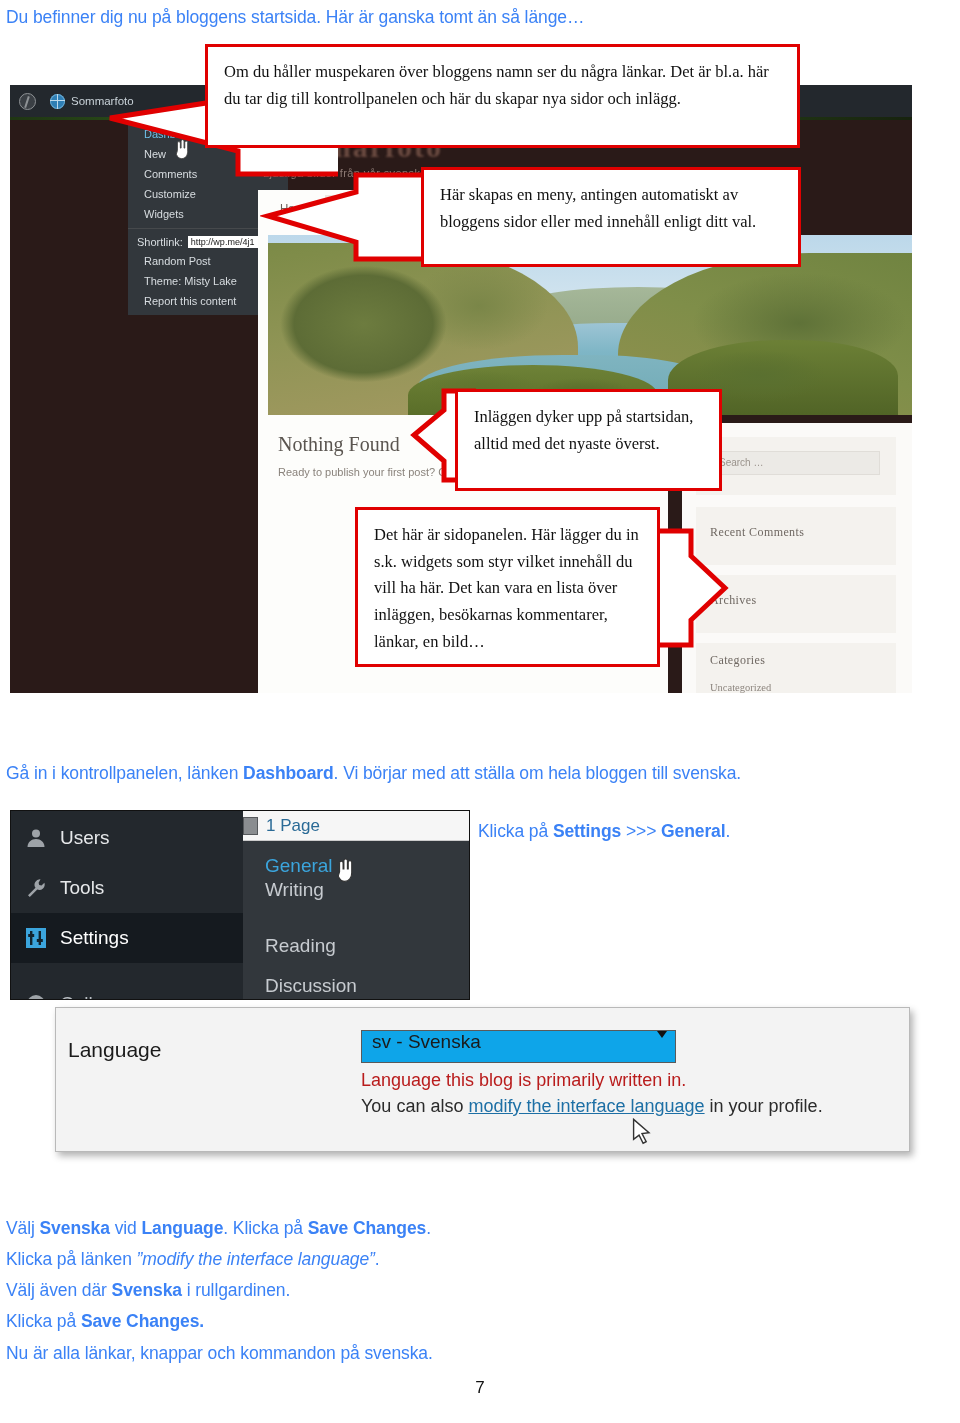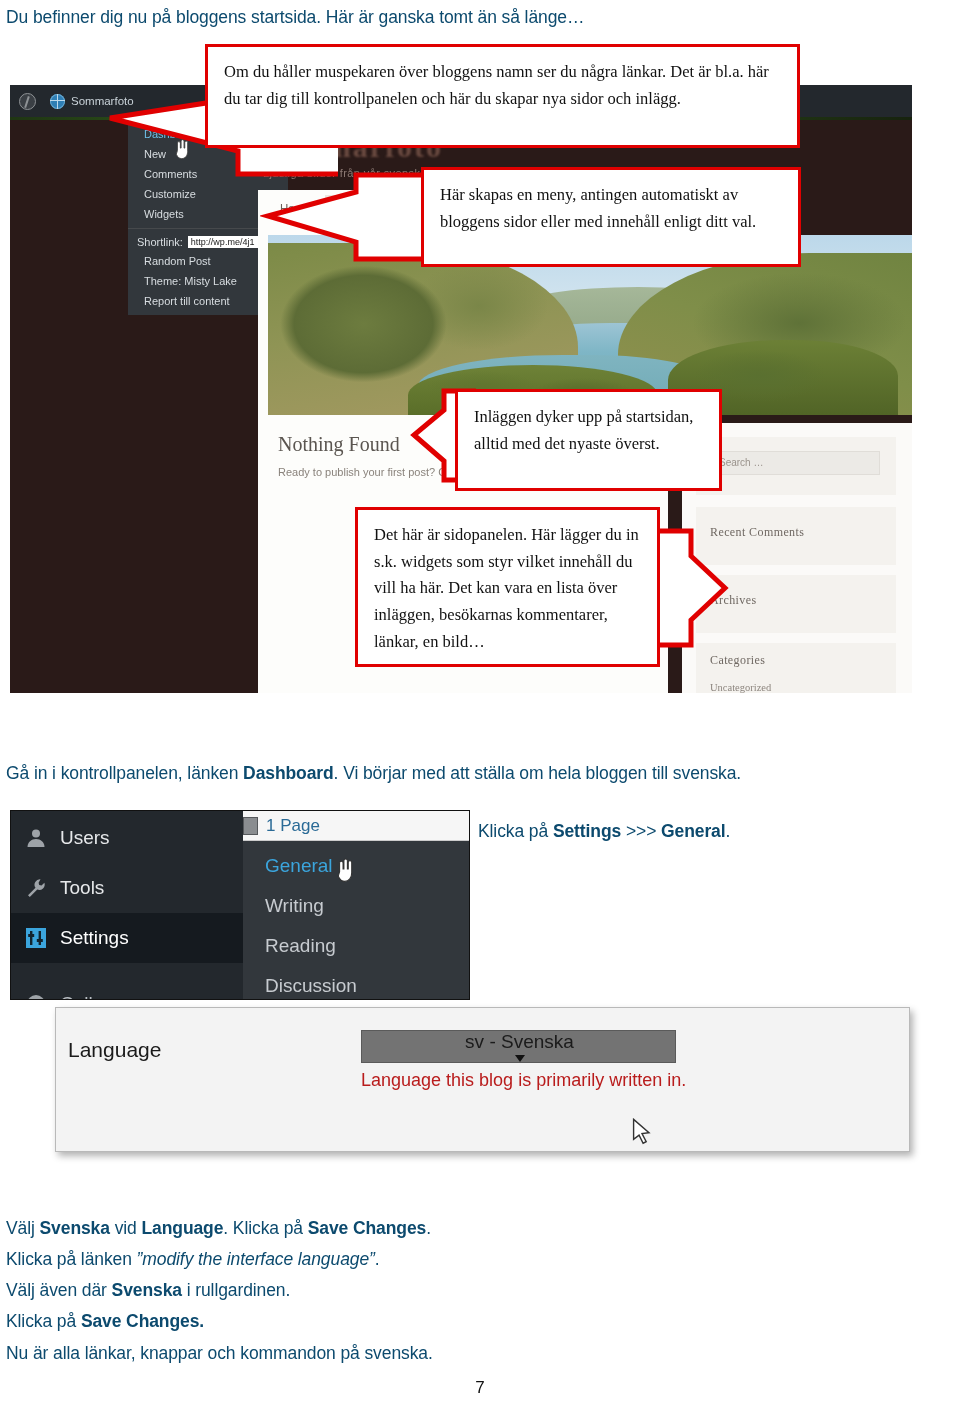--- a/index.html
+++ b/index.html
@@ -11,21 +11,21 @@
     color: #000;
     position: relative;
     overflow: hidden;
   }
   .page { position:relative; width:960px; height:1423px; }
 
   
   .doc-text {
     font-size: 17.5px;
     line-height: 1.55;
-    color: #0c4a6e;
+    color: #3b82f6;
     letter-spacing: -0.1px;
   }
   .doc-text b { font-weight: 700; }
   .doc-text i { font-style: italic; }
 
   
   #intro-line {
     position:absolute; left:6px; top:4px; width:900px;
   }
 
@@ -292,24 +292,23 @@
     background:#f3f3f3; border:1px solid #b9b9b9;
     box-shadow: 3px 4px 7px rgba(0,0,0,.30);
     overflow:hidden;
   }
   #shot-language .lang-label{
     position:absolute; left:12px; top:30px; font-size:21px; color:#1b1b1b;
     font-family:"Liberation Sans", sans-serif;
   }
   #shot-language .lang-select{
     position:absolute; left:305px; top:22px; width:315px; height:33px;
-    background:#737373; border:1px solid #5a5a5a;
-    display:flex; align-items:center; justify-content:space-between;
+    background:#0ea5e9; border:1px solid #5a5a5a;
+    display:flex; align-items:flex-start; justify-content:space-between;
     padding:0 8px 0 10px;
-    flex-direction:column;
   }
   #shot-language .lang-select .val{ font-size:19px; color:#1b1b1b; }
   #shot-language .lang-select .caret{
     width:0;height:0;border-left:5px solid transparent;border-right:5px solid transparent;
     border-top:7px solid #111;
   }
   #shot-language .help1{
     position:absolute; left:305px; top:62px; font-size:18px; color:#b91c1c;
   }
   #shot-language .help2{
@@ -357,21 +356,21 @@
       <div class="it">Comments</div>
       <div class="it">Customize</div>
       <div class="it">Widgets</div>
       <div class="sep"></div>
       <div class="shortlink-row">
         <span class="lbl">Shortlink:</span>
         <span class="fld">http://wp.me/4j1</span>
       </div>
       <div class="it">Random Post</div>
       <div class="it">Theme: Misty Lake</div>
-      <div class="it">Report till content</div>
+      <div class="it">Report this content</div>
     </div>
     <div class="ab-arrow-mark"></div>
     <svg class="hand-cursor" viewBox="0 0 18 24">
       <path d="M4 12V5.5a1.6 1.6 0 013.2 0V11h.8V3.4a1.6 1.6 0 013.2 0V11h.8V5a1.6 1.6 0 013.2 0v9.5c0 4.5-2.6 8-6.4 8-3.1 0-4.6-1.7-6-4.8L4 13.6z" fill="#fff" stroke="#444" stroke-width="1"></path>
     </svg>
 
     <div class="blog-title">Sommarfoto</div>
     <div class="blog-tagline">Ljusliga bilder från vår svenska nat…</div>
 
     <div class="blog-card"></div>
@@ -491,41 +490,44 @@
       </div>
     </div>
 
     <div class="s-right">
       <div class="s-topbar">
         <span class="pg-ico"></span>
         <span class="pg-txt">1 Page</span>
       </div>
       <div class="s-notch" style="top:112px"></div>
       <div class="s-sub sel" style="top:44px">General</div>
-      <div class="s-sub" style="top:84px">Writing</div>
+      <div class="s-sub" style="top:68px">Writing</div>
       <div class="s-sub" style="top:124px">Reading</div>
       <div class="s-sub" style="top:164px">Discussion</div>
 
       <svg style="position:absolute; left:92px; top:46px; width:20px; height:26px;" viewBox="0 0 18 24">
         <path d="M4 12V5.5a1.6 1.6 0 013.2 0V11h.8V3.4a1.6 1.6 0 013.2 0V11h.8V5a1.6 1.6 0 013.2 0v9.5c0 4.5-2.6 8-6.4 8-3.1 0-4.6-1.7-6-4.8L4 13.6z" fill="#fff" stroke="#333" stroke-width="1"></path>
       </svg>
     </div>
   </div>
 
   <div class="doc-text" id="note-settings">
     <span>Klicka på </span><b>Settings</b><span> &gt;&gt;&gt; </span><b>General</b><span>.</span>
   </div>
 
   <div id="shot-language">
     <div class="lang-label">Language</div>
     <div class="lang-select">
       <span class="val">sv - Svenska</span>
       <span class="caret"></span>
     </div>
     <div class="help1">Language this blog is primarily written in.</div>
+    <div class="help2">
+      <span>You can also </span><span class="lnk">modify the interface language</span><span> in your profile.</span>
+    </div>
     <svg class="arrow-cursor" style="left:575px; top:110px; width:22px; height:28px;" viewBox="0 0 14 20">
       <path d="M1 1l11 9.5-5 .6 3 5.8-2.2 1.1-2.9-5.8-3.9 3z" fill="#fff" stroke="#333" stroke-width="1"></path>
     </svg>
   </div>
 
   <div class="doc-text" id="bottom-block">
     <p class="ln"><span>Välj </span><b>Svenska</b><span> vid </span><b>Language</b><span>. Klicka på </span><b>Save Changes</b><span>.</span></p>
     <p class="ln"><span>Klicka på länken </span><i>”modify the interface language”</i><span>.</span></p>
     <p class="ln"><span>Välj även där </span><b>Svenska</b><span> i rullgardinen.</span></p>
     <p class="ln"><span>Klicka på </span><b>Save Changes.</b></p>

